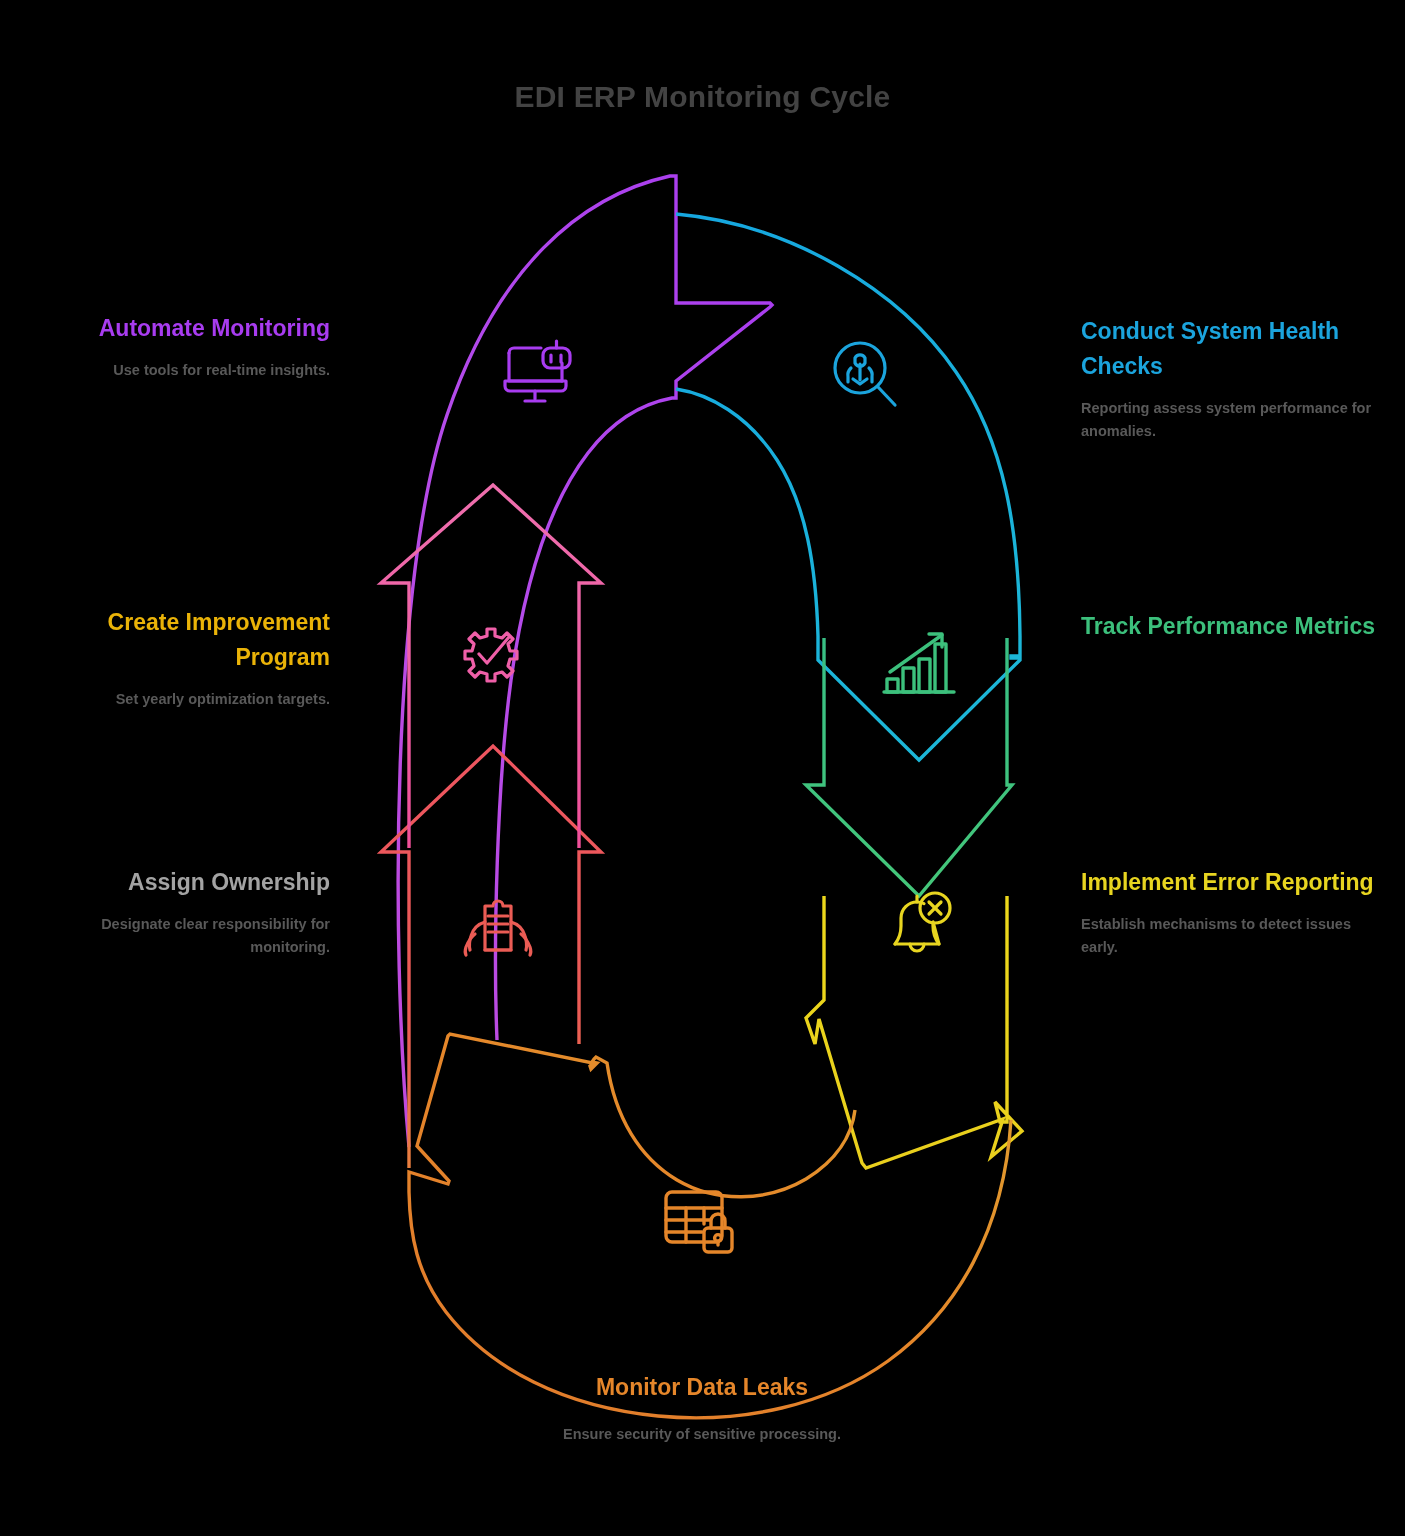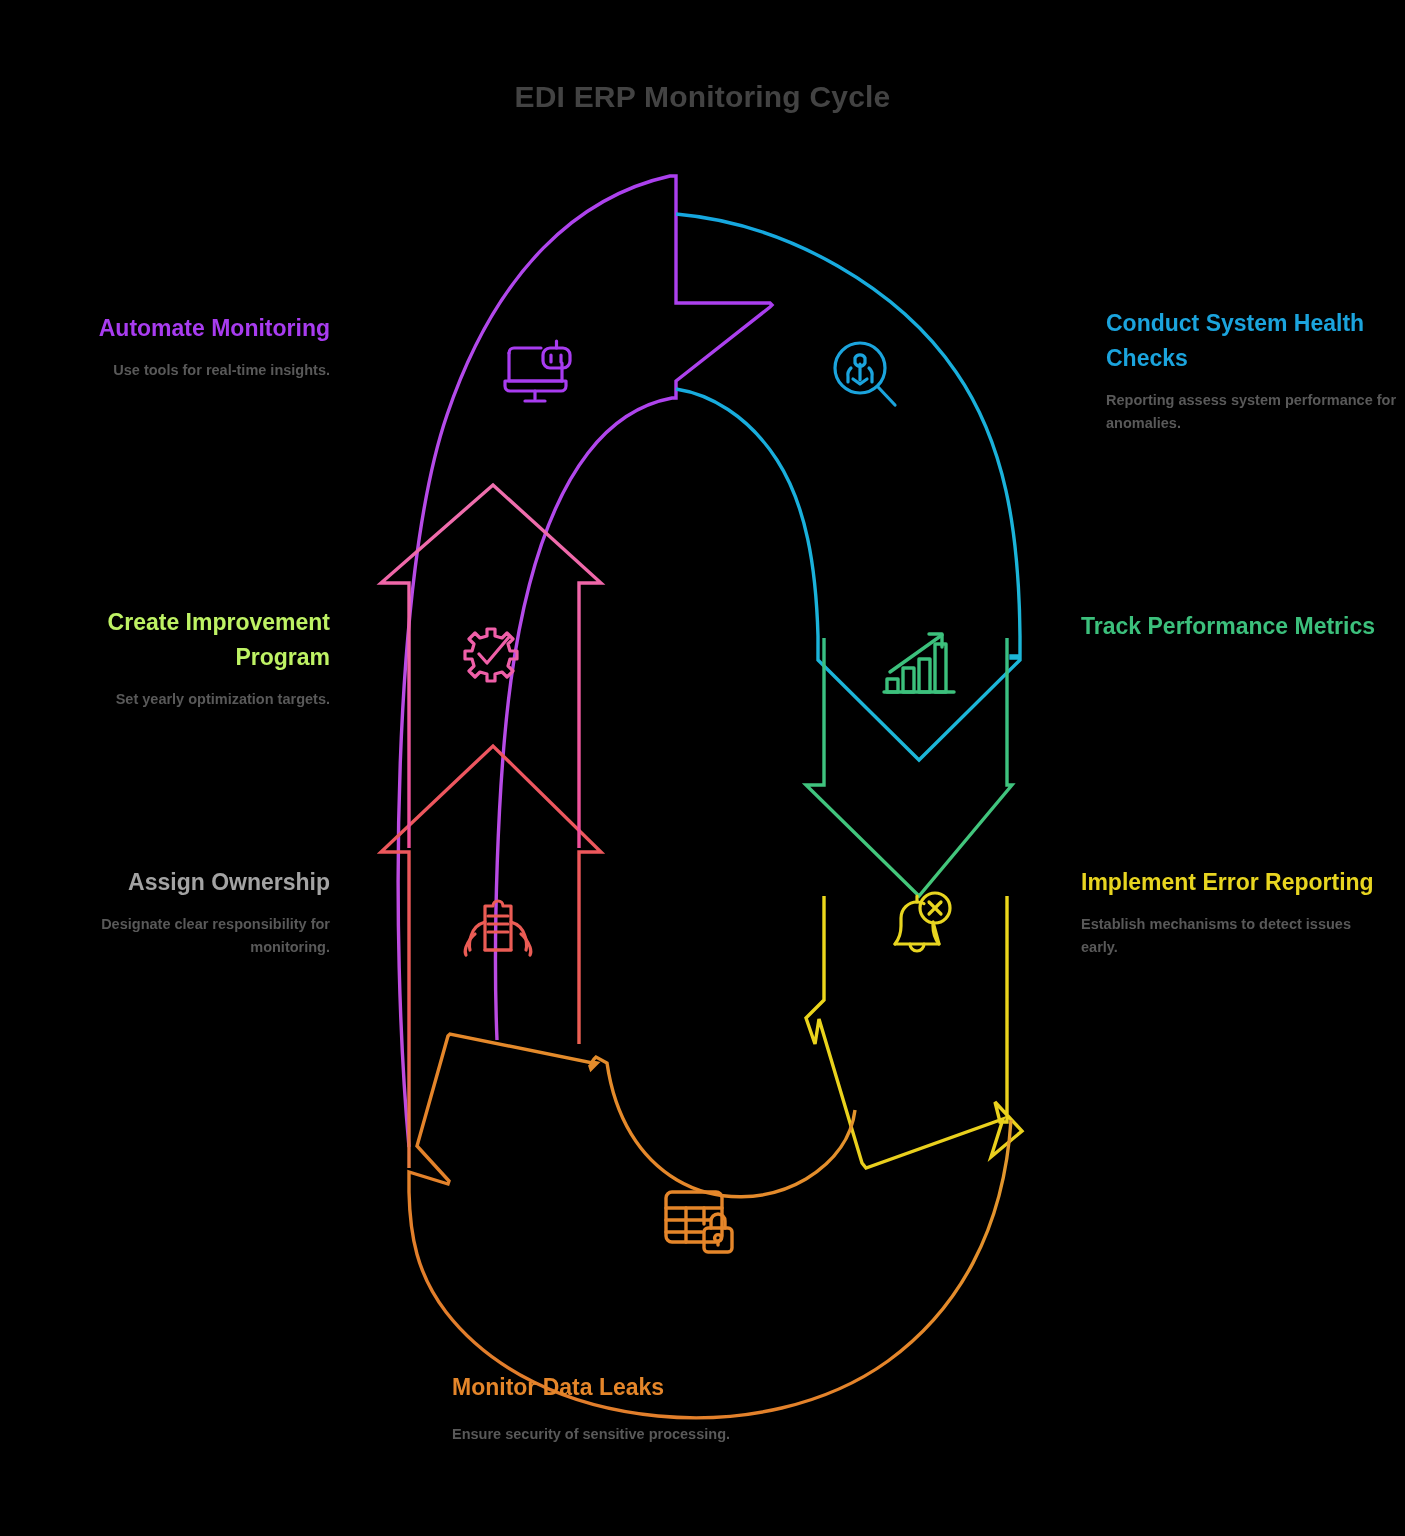--- a/index.html
+++ b/index.html
@@ -26,28 +26,28 @@
   .node .hd{
     font-size:23px;font-weight:bold;line-height:1.52;
     margin:0 0 13px 0;
   }
   .node .ds{
     font-size:14.5px;font-weight:bold;line-height:1.58;color:#595959;
     margin:0;
   }
   .node.r{text-align:right;}
   .node.l{text-align:left;}
-  .node.c{}
+  .node.c{text-align:center;}
 
   
   #node-automate{left:60px;top:311px;width:270px;}
   #node-improve {left:20px;top:605px;width:310px;}
   #node-assign  {left:60px;top:865px;width:270px;}
   
-  #node-health  {left:1081px;top:306px;width:300px;margin-left:25px;}
+  #node-health  {left:1081px;top:314px;width:300px;}
   #node-track   {left:1081px;top:609px;width:300px;}
   #node-error   {left:1081px;top:865px;width:300px;}
   
   #node-leaks   {left:452px;top:1370px;width:500px;}
   #node-leaks .hd{margin-bottom:18px;}
 </style>
 </head>
 <body>
 
 <div id="stage">
@@ -287,17 +287,17 @@
     <div class="hd" style="color:#e5862a">Monitor Data Leaks</div>
     <div class="ds">Ensure security of sensitive processing.</div>
   </div>
 
   <div class="node r" id="node-assign">
     <div class="hd" style="color:#a3a3a3">Assign Ownership</div>
     <div class="ds">Designate clear responsibility for monitoring.</div>
   </div>
 
   <div class="node r" id="node-improve">
-    <div class="hd" style="color:#bef264">Create Improvement Program</div>
+    <div class="hd" style="color:#eab308">Create Improvement Program</div>
     <div class="ds">Set yearly optimization targets.</div>
   </div>
 
 </div>
 
 </body></html>

